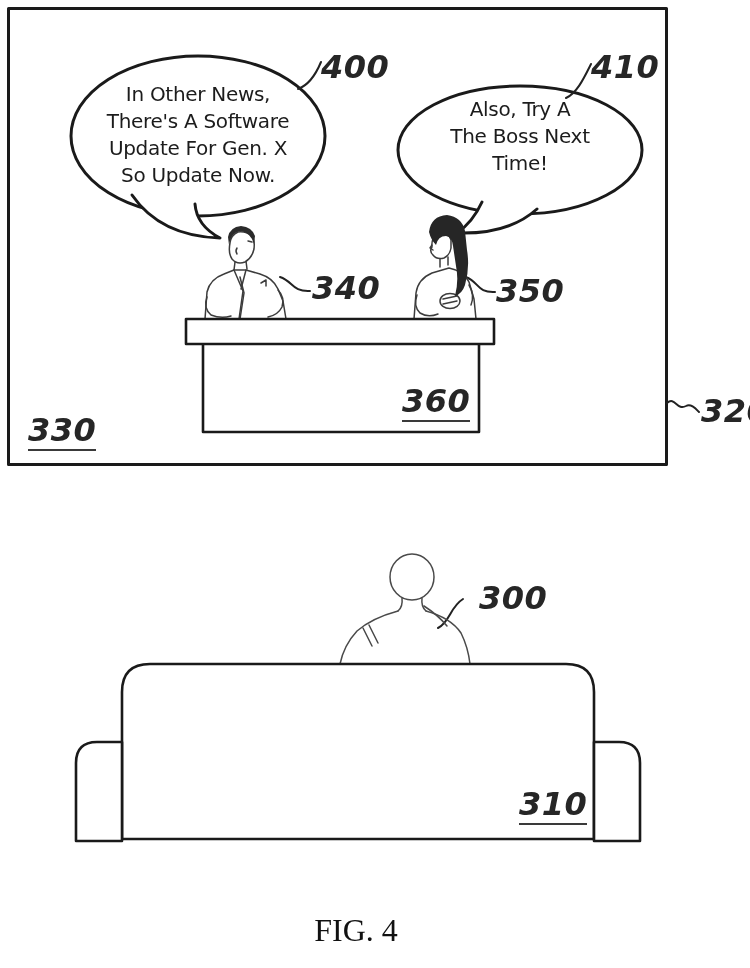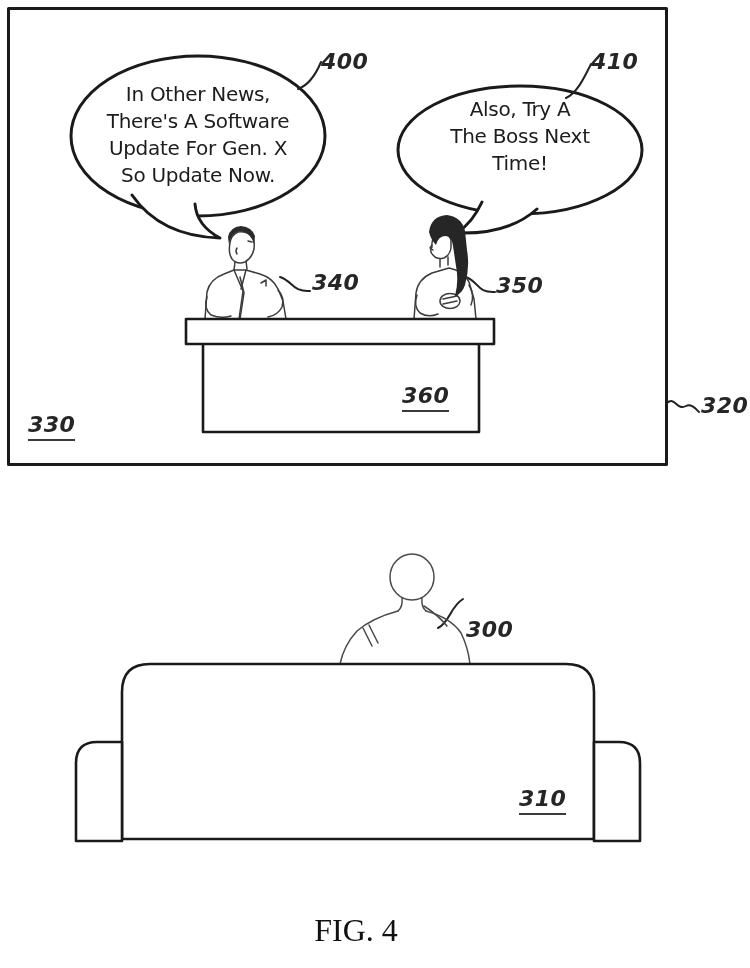--- a/index.html
+++ b/index.html
@@ -12,21 +12,21 @@
   }
   .art{position:absolute;left:0;top:0;width:750px;height:968px;}
   .txt{position:absolute;color:#1f1f1f;}
   .bubble-text{
     text-align:center;
     font-size:20px;line-height:27px;font-weight:500;
     letter-spacing:-0.3px;color:#1c1c1c;
   }
   .bubble-text span{display:block;}
   .ref{
-    font-style:italic;font-weight:600;font-size:22px;line-height:1;
+    font-style:italic;font-weight:600;font-size:32px;line-height:1;
     color:#262626;letter-spacing:0.5px;white-space:nowrap;
   }
   .ref.underlined{border-bottom:2.5px solid #3a3a3a;padding-bottom:3px;}
   .caption{
     font-family:"Liberation Serif", serif;
     font-size:32px;color:#111;text-align:center;width:200px;
   }
 </style>
 </head>
 <body>
@@ -115,18 +115,18 @@
     <span>Time!</span>
   </div>
 
   <div class="txt ref" style="left:321px;top:51px;">400</div>
   <div class="txt ref" style="left:591px;top:51px;">410</div>
   <div class="txt ref" style="left:312px;top:272px;">340</div>
   <div class="txt ref" style="left:496px;top:275px;">350</div>
   <div class="txt ref underlined" style="left:402px;top:385px;">360</div>
   <div class="txt ref underlined" style="left:28px;top:414px;">330</div>
   <div class="txt ref" style="left:701px;top:395px;">320</div>
-  <div class="txt ref" style="left:466px;top:582px;margin-top:37px;">300</div>
+  <div class="txt ref" style="left:479px;top:582px;">300</div>
   <div class="txt ref underlined" style="left:519px;top:788px;">310</div>
 
   <div class="txt caption" style="left:256px;top:912px;">FIG. 4</div>
 
 </div>
 
 </body></html>

